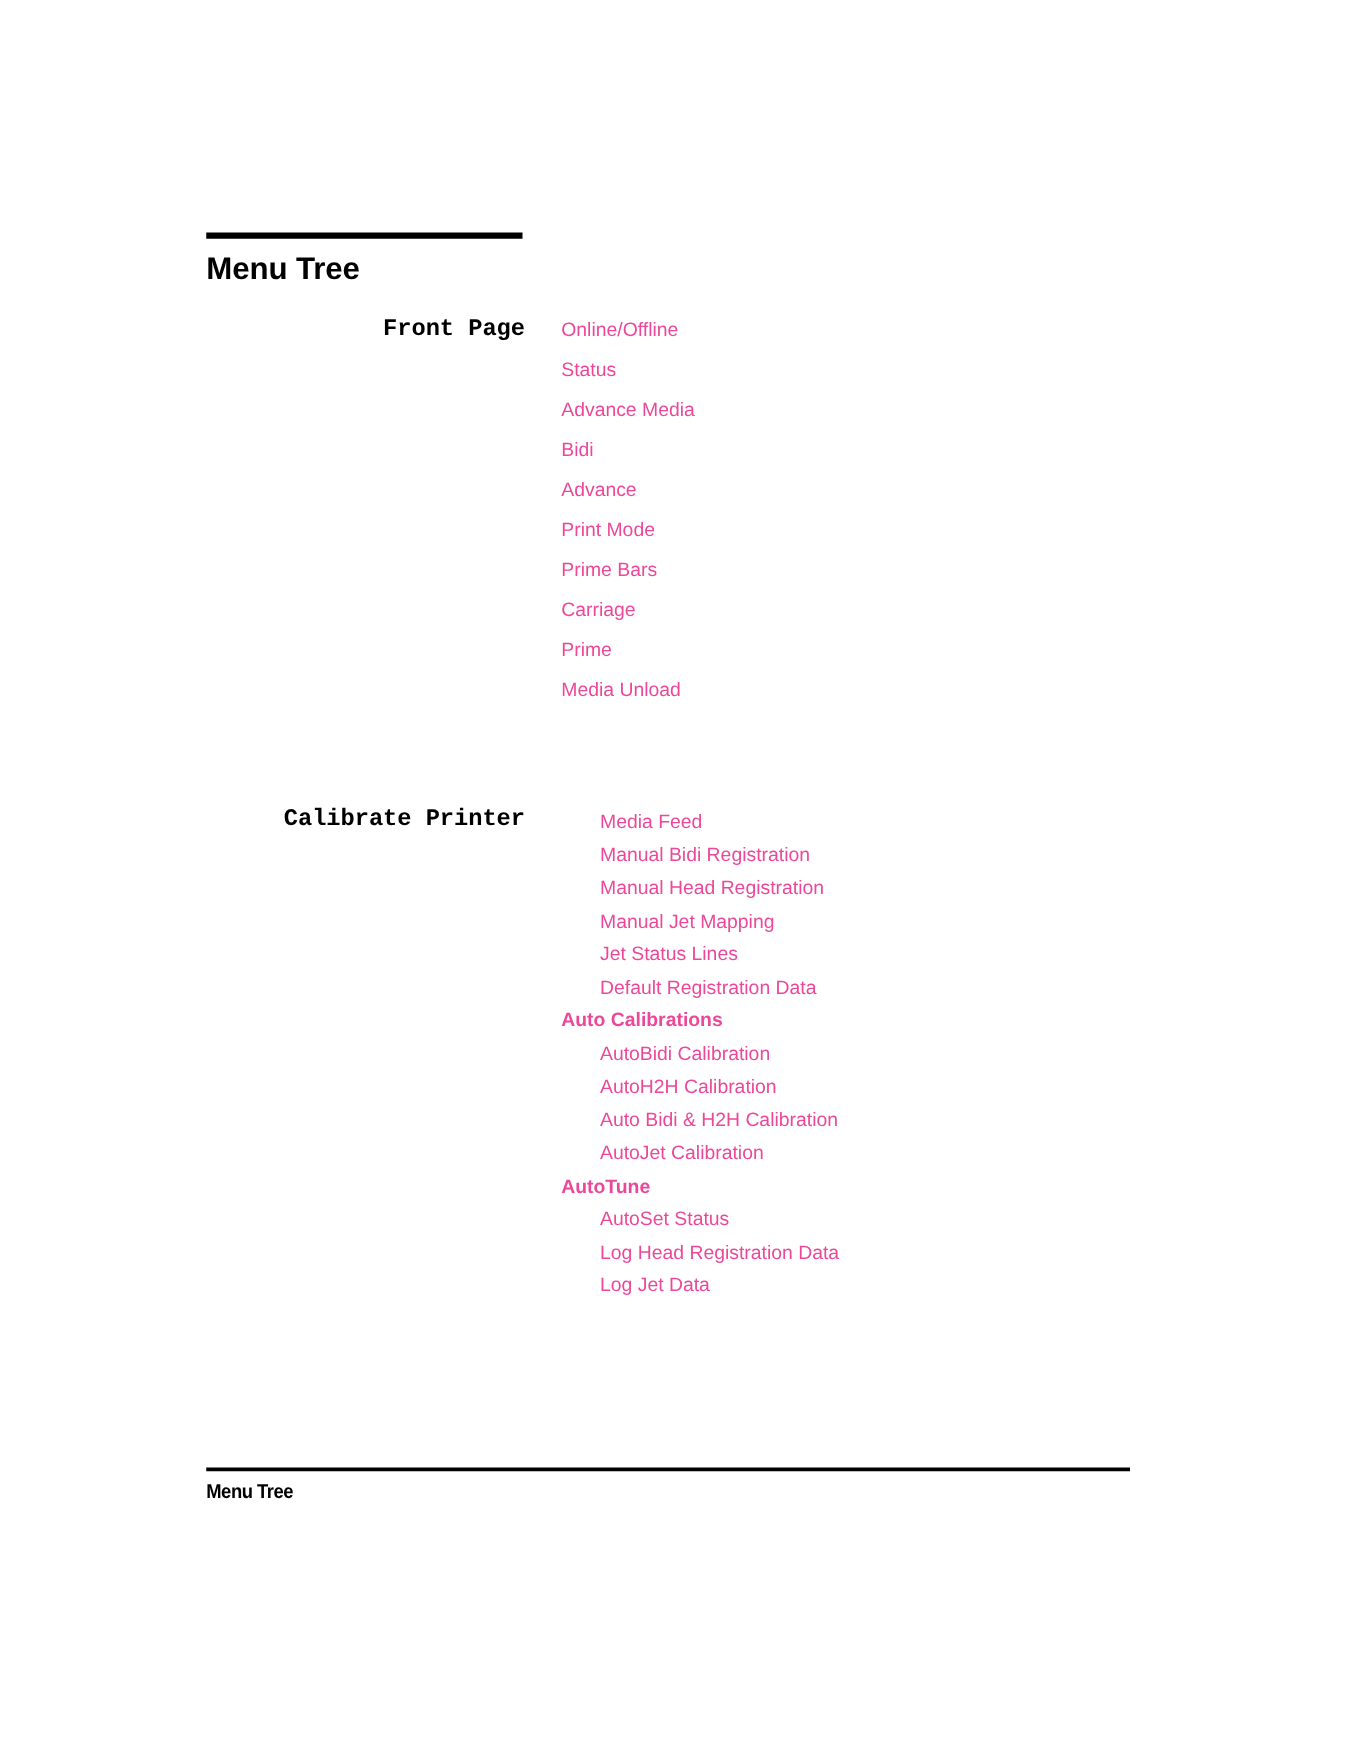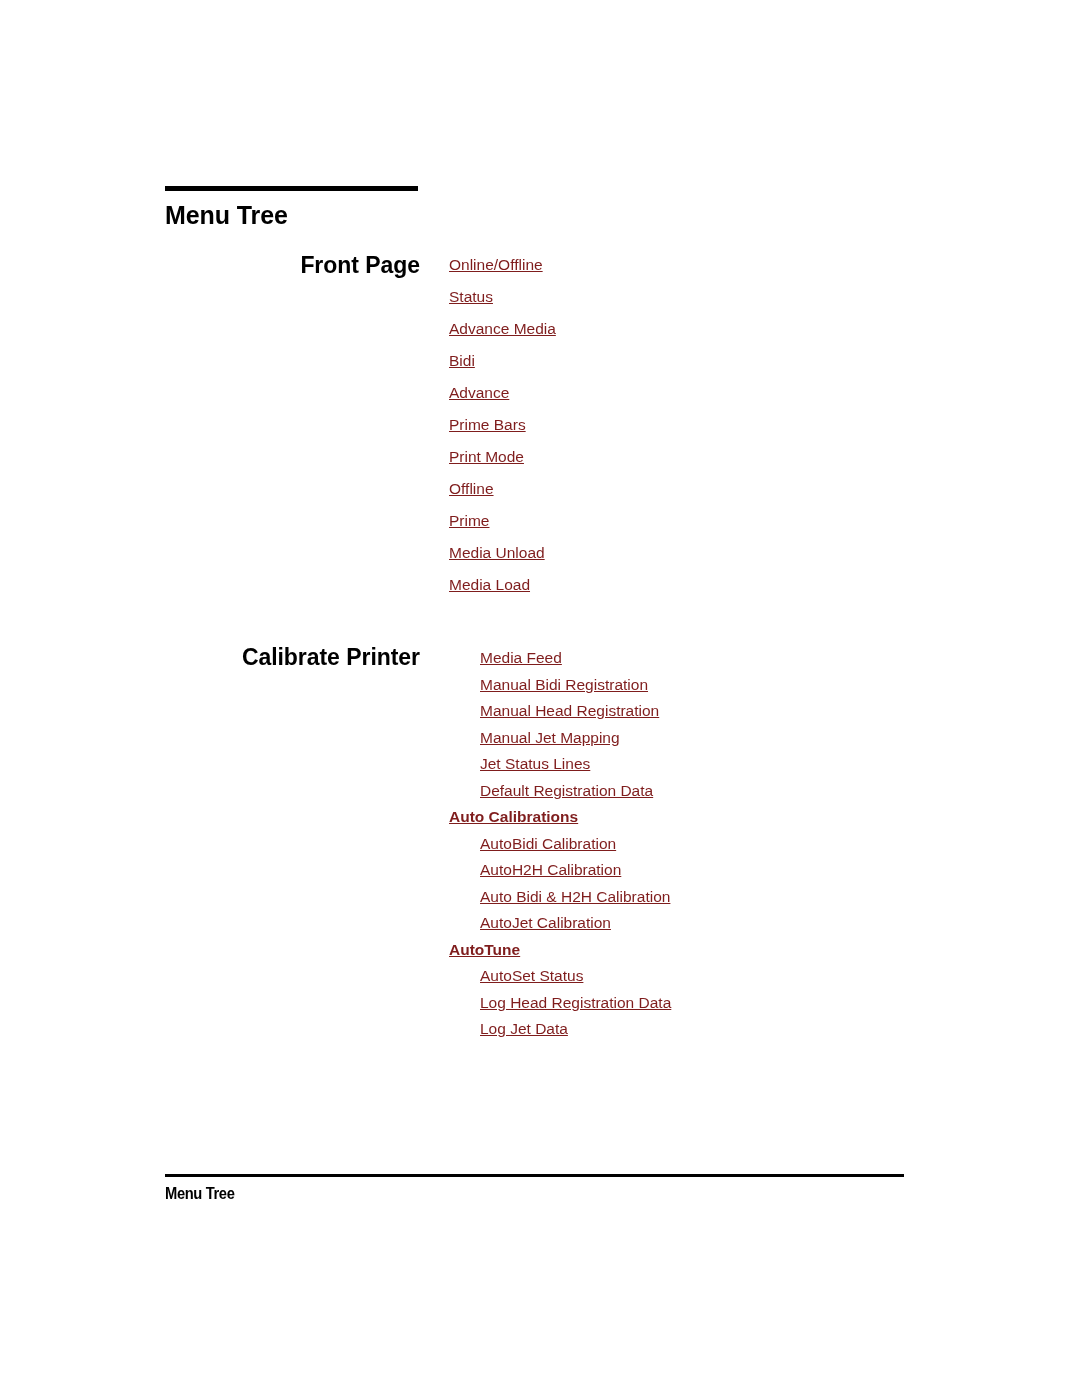--- a/index.html
+++ b/index.html
@@ -56,37 +56,37 @@
   .section {
     position: absolute;
     left: 0;
     width: 1080px;
   }
   .section-label {
     position: absolute;
     left: 0px;
     width: 420px;
     text-align: right;
-    font-size: 23px;
+    font-size: 19px;
     font-weight: bold;
     letter-spacing: -0.05px;
     white-space: nowrap;
+    font-family: Liberation Mono, monospace;
   }
   .section-items {
     position: absolute;
     left: 449px;
     top: 0;
     width: 560px;
   }
   .item {
     font-size: 15.5px;
     line-height: 19px;
     white-space: nowrap;
-    color: #7f1d1d;
-    text-decoration: underline;
+    color: #ec4899;
   }
   .item.level-0 {
     margin-left: 0px;
   }
   .item.level-1 {
     margin-left: 31px;
   }
   .item.bold {
     font-weight: bold;
   }
@@ -135,26 +135,25 @@
 
   <div class="tree" id="tree-root">
       <div class="section">
         <div class="section-label" style="top: 252px;">Front Page</div>
         <div class="section-items spacing-wide" style="top: 255px;">
           <div class="item level-0">Online/Offline</div>
           <div class="item level-0">Status</div>
           <div class="item level-0">Advance Media</div>
           <div class="item level-0">Bidi</div>
           <div class="item level-0">Advance</div>
+          <div class="item level-0">Print Mode</div>
           <div class="item level-0">Prime Bars</div>
-          <div class="item level-0">Print Mode</div>
-          <div class="item level-0">Offline</div>
+          <div class="item level-0">Carriage</div>
           <div class="item level-0">Prime</div>
           <div class="item level-0">Media Unload</div>
-          <div class="item level-0">Media Load</div>
         </div>
       </div>
       <div class="section">
         <div class="section-label" style="top: 644px;">Calibrate Printer</div>
         <div class="section-items spacing-tight" style="top: 648px;">
           <div class="item level-1">Media Feed</div>
           <div class="item level-1">Manual Bidi Registration</div>
           <div class="item level-1">Manual Head Registration</div>
           <div class="item level-1">Manual Jet Mapping</div>
           <div class="item level-1">Jet Status Lines</div>

